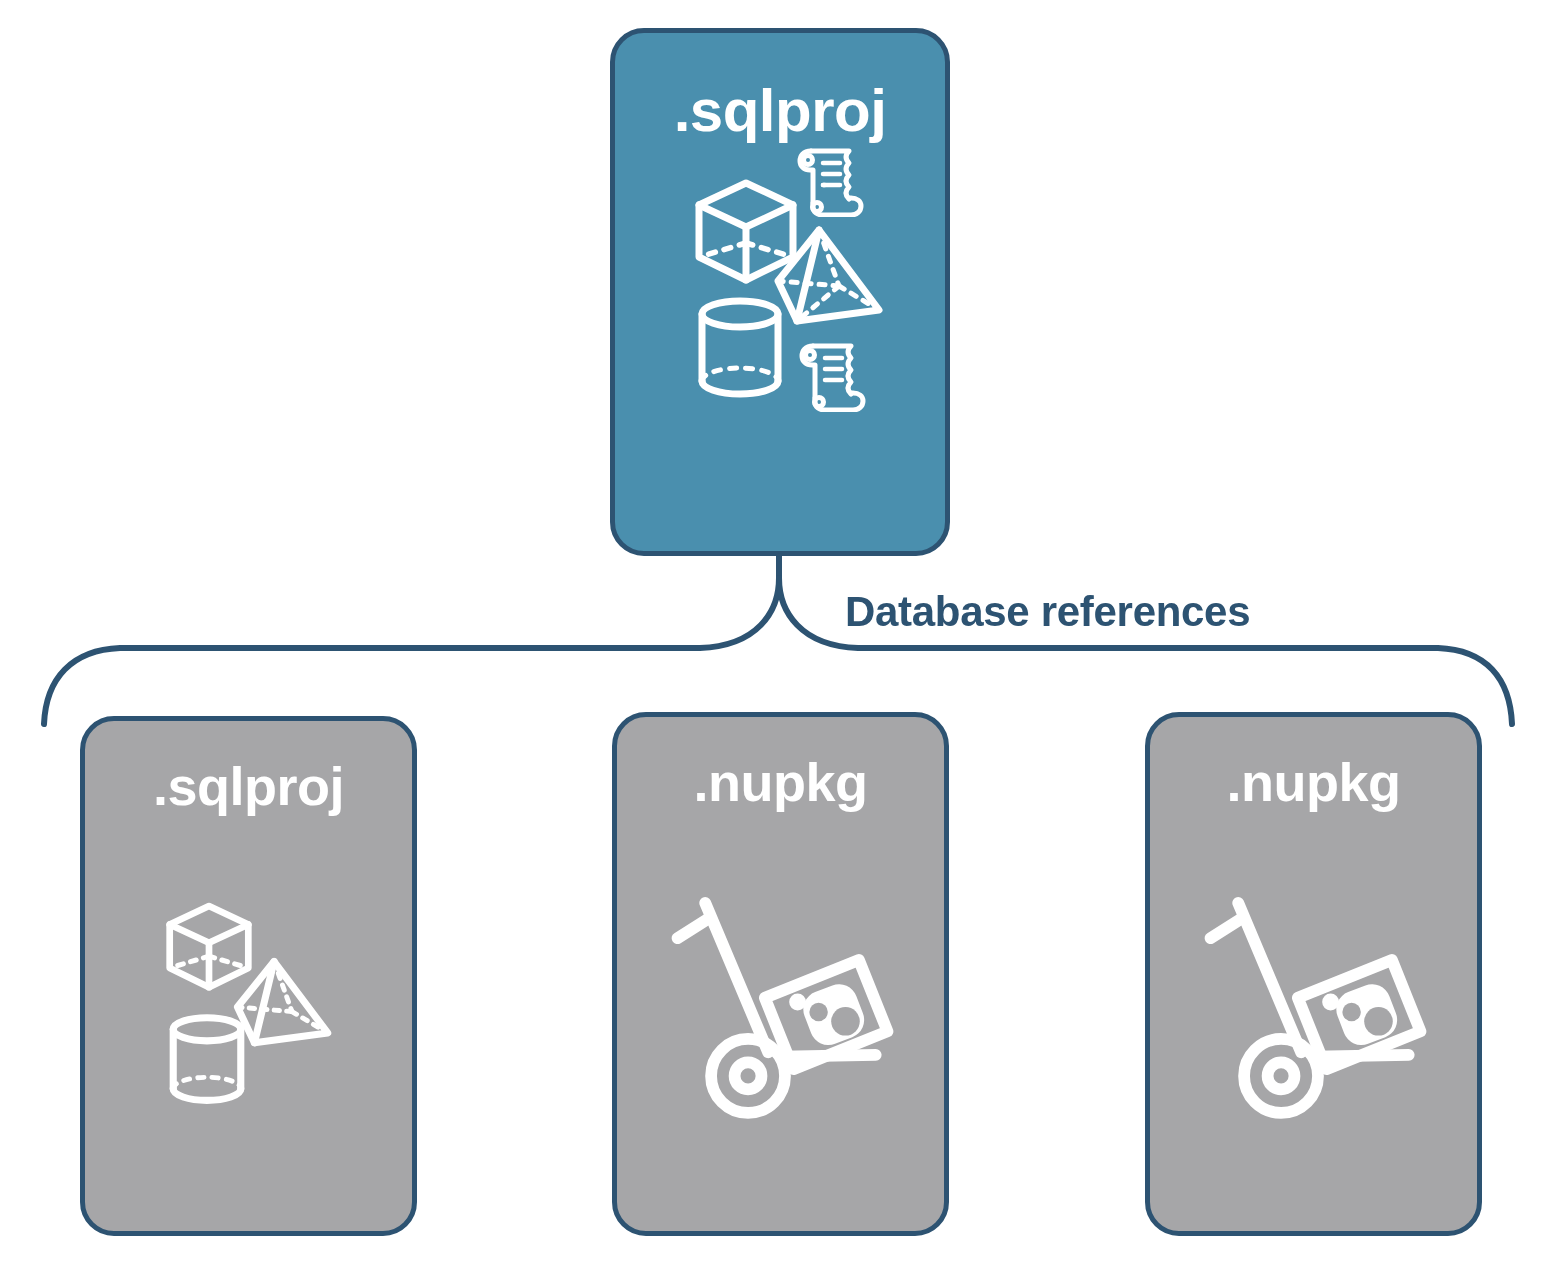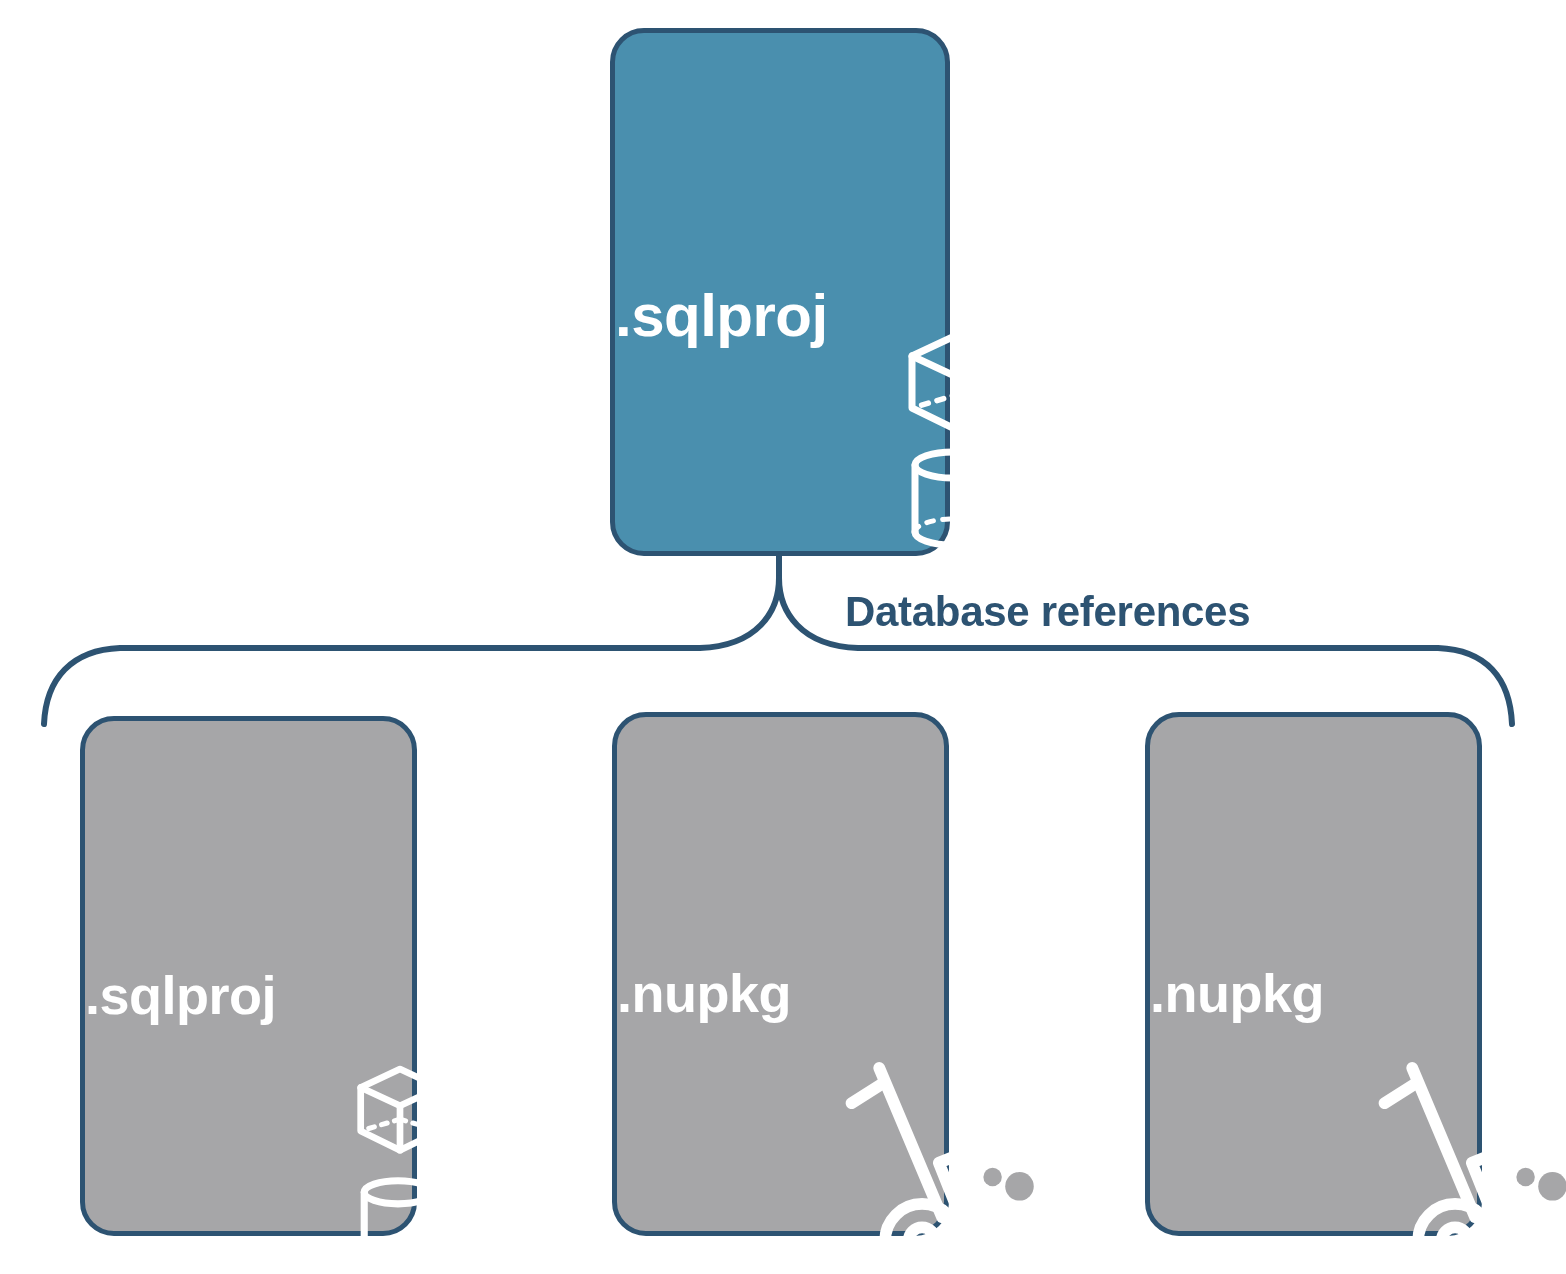--- a/index.html
+++ b/index.html
@@ -16,21 +16,21 @@
     height: 1274px;
     background: #ffffff;
     overflow: hidden;
   }
   .node {
     position: absolute;
     box-sizing: border-box;
     border-radius: 34px;
     border: 5px solid #2d5372;
     display: flex;
-    flex-direction: row;
+    flex-direction: column;
     align-items: center;
   }
   .node-label {
     font-weight: bold;
     color: #ffffff;
     letter-spacing: -0.5px;
     line-height: 1;
     user-select: none;
   }
   #node-root {

